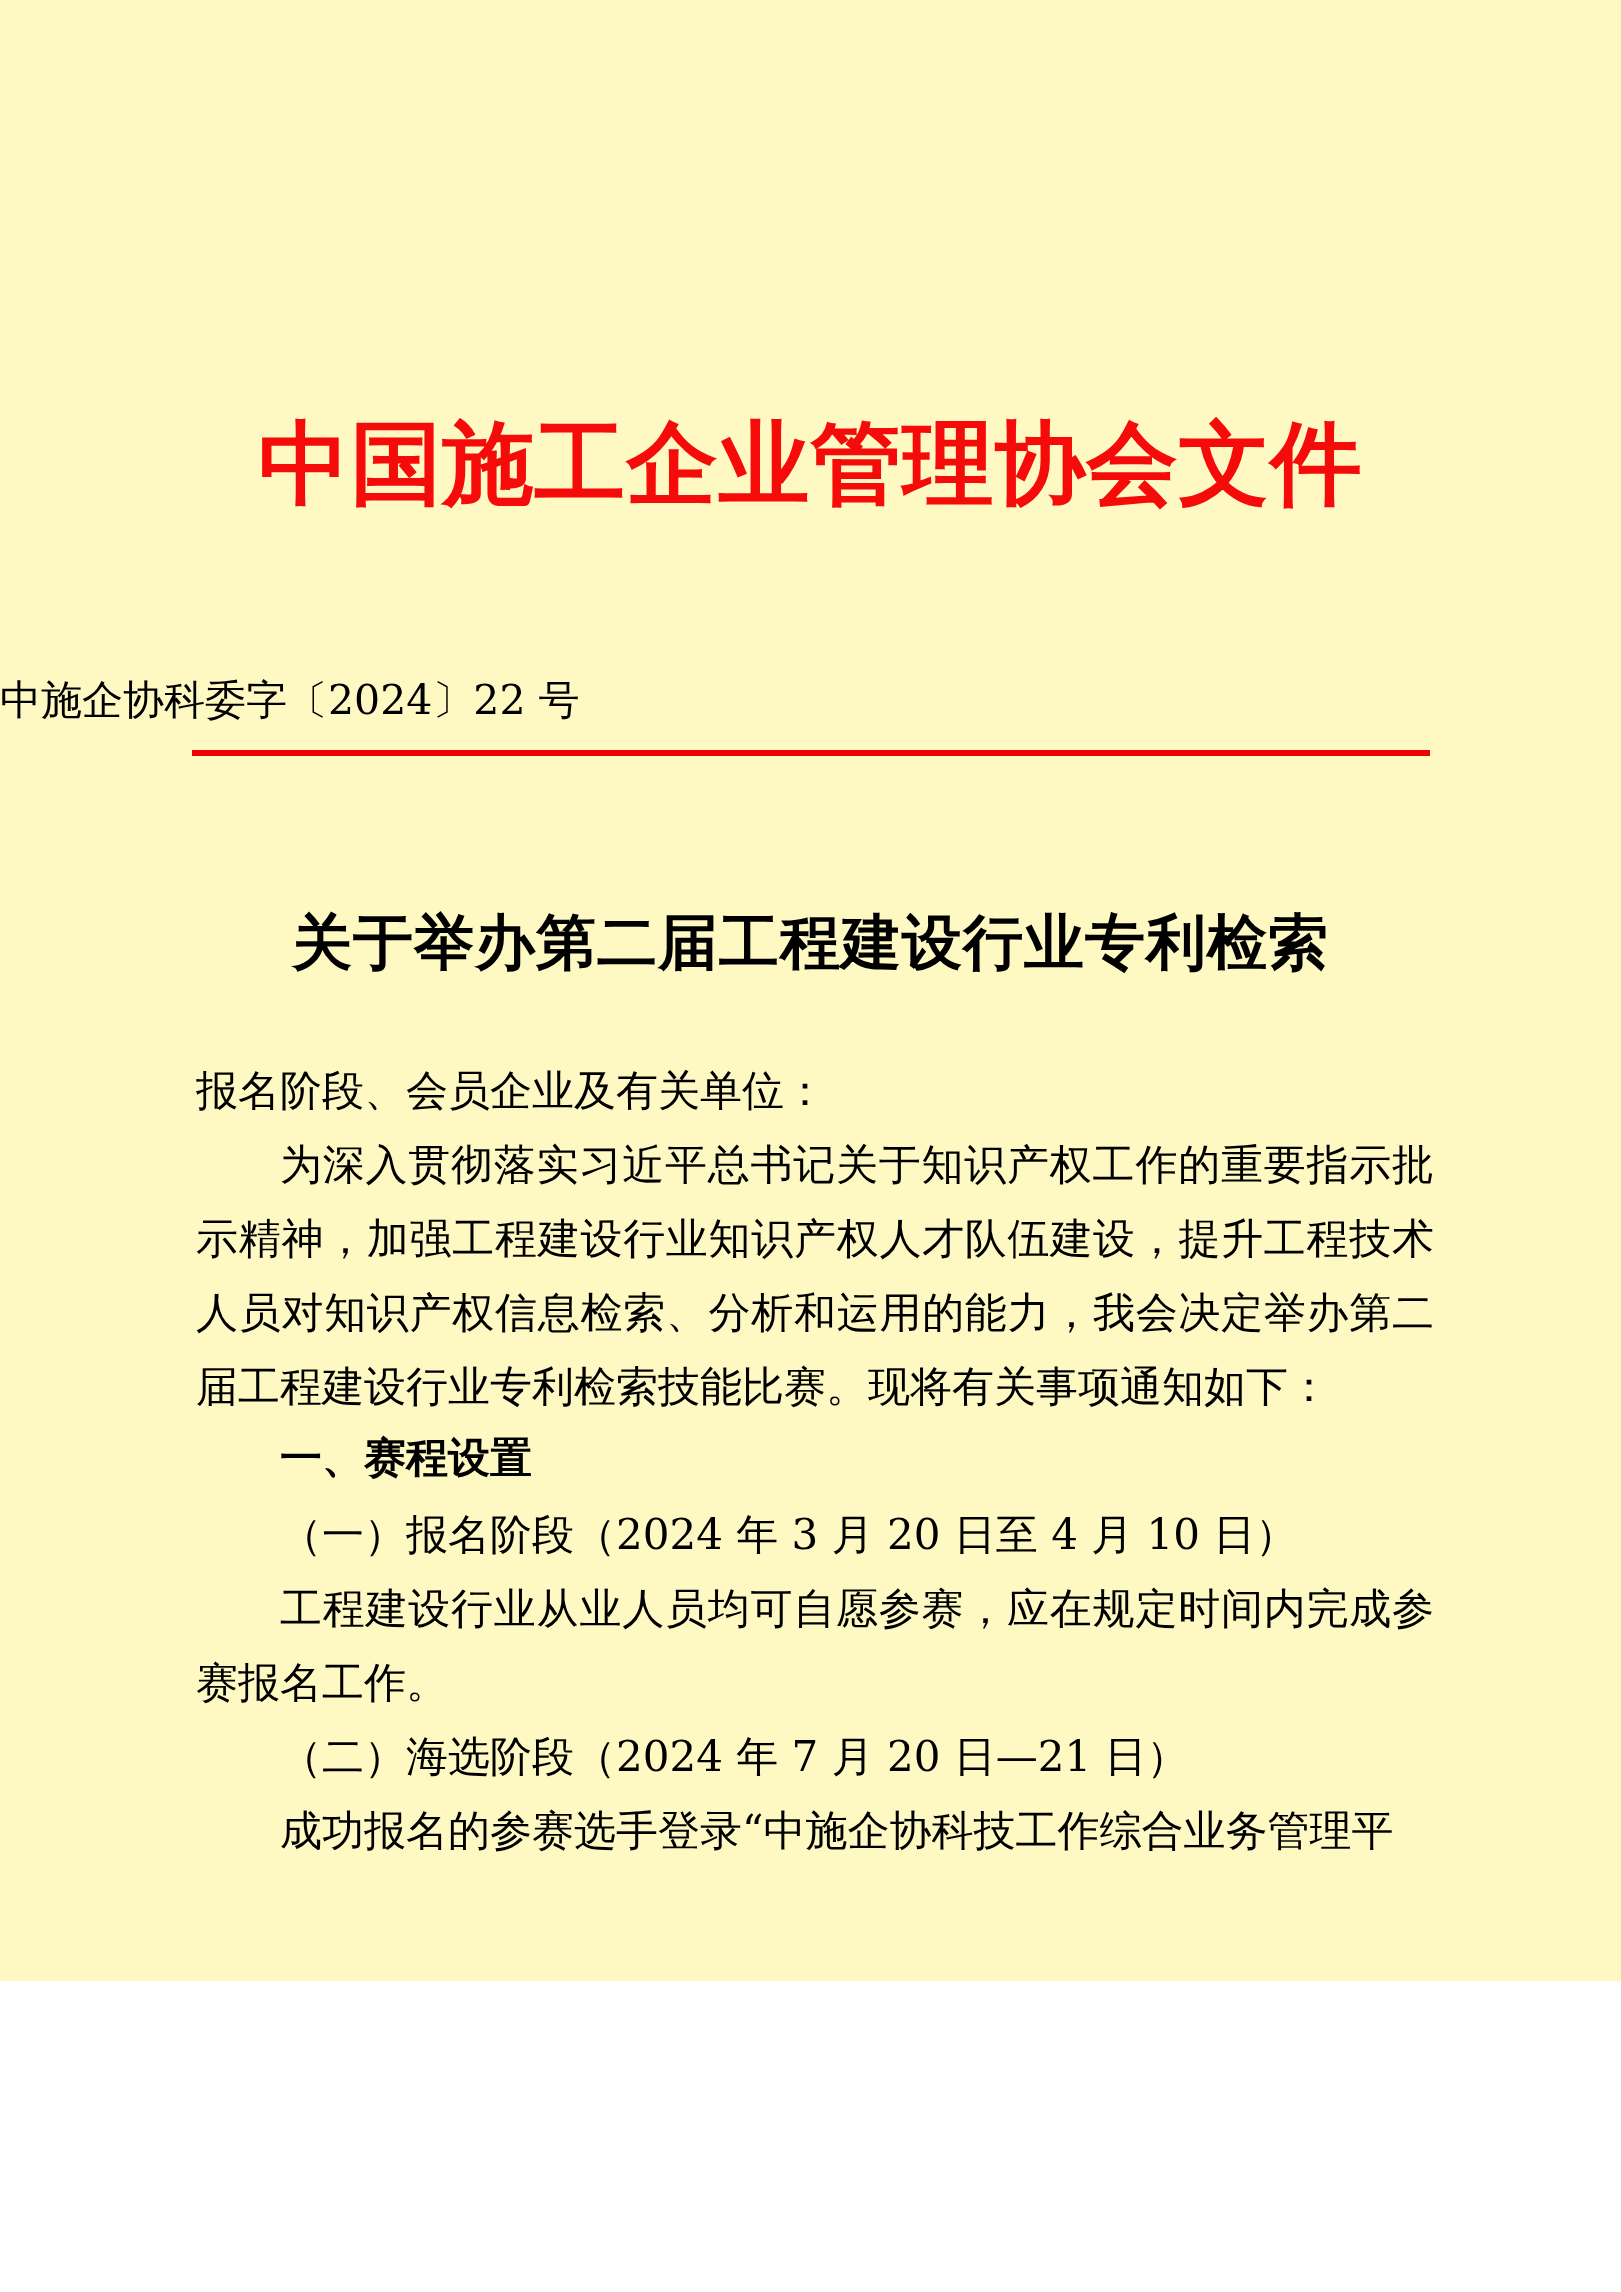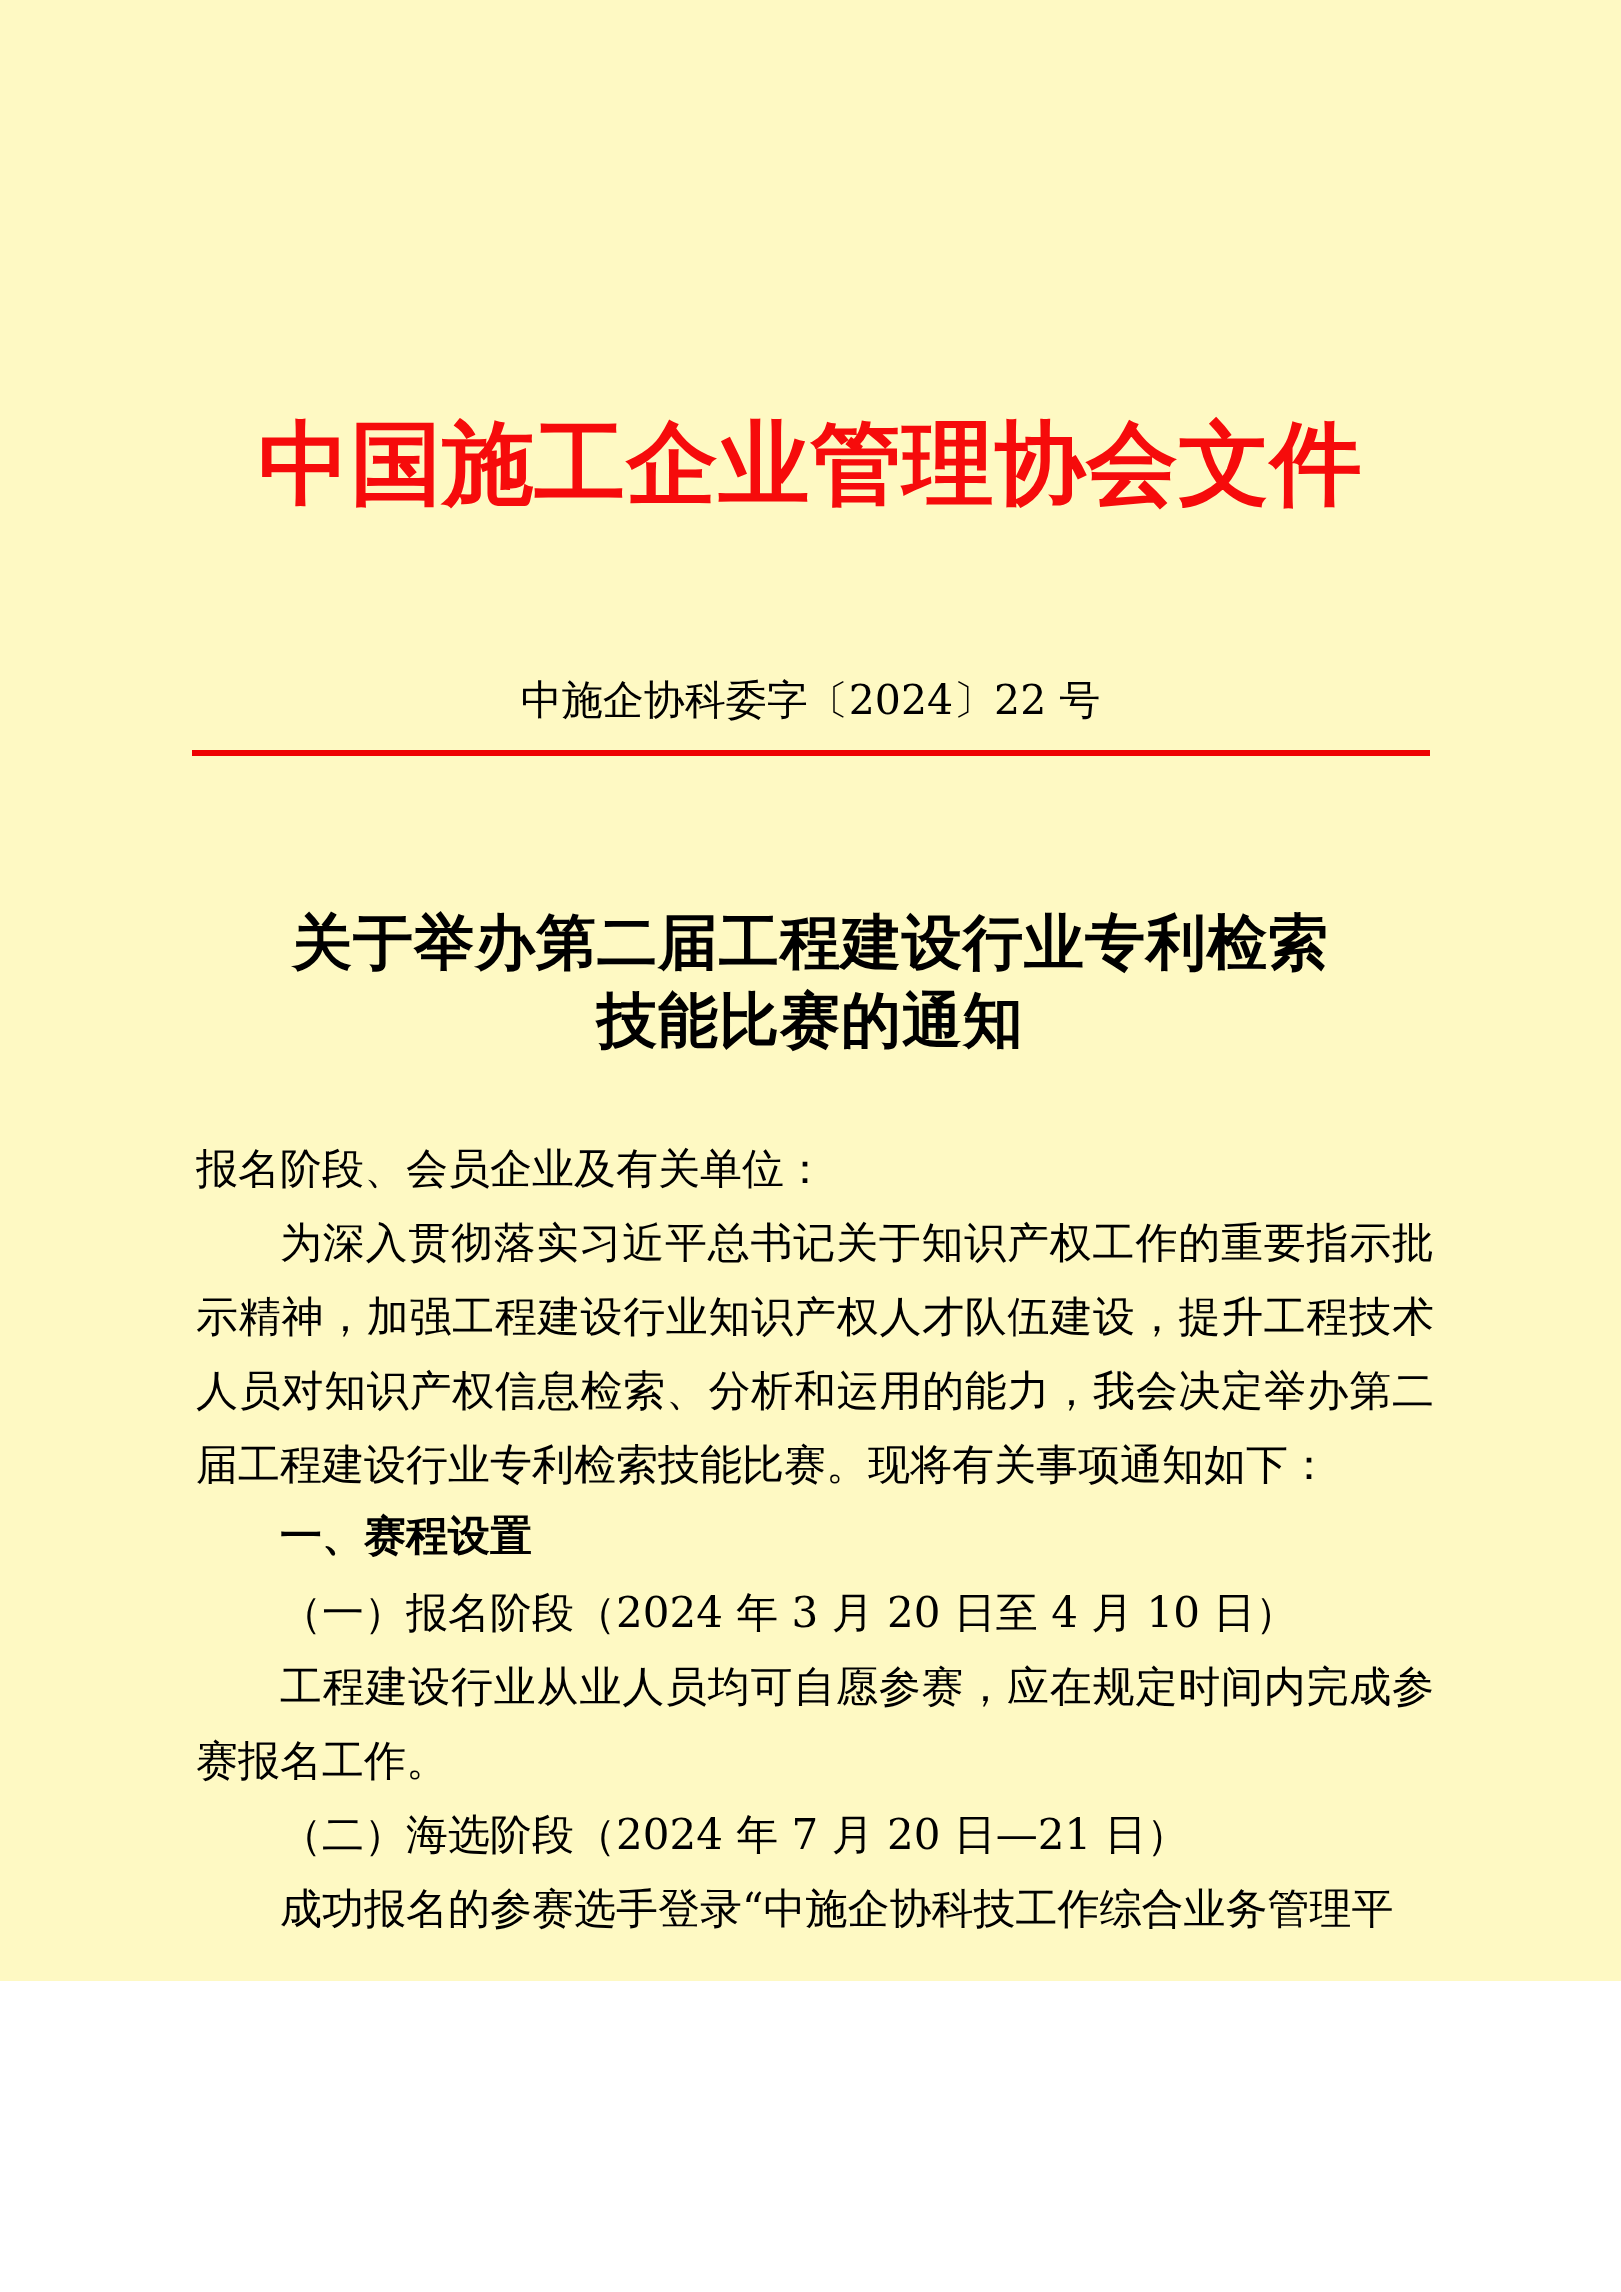--- a/index.html
+++ b/index.html
@@ -23,21 +23,21 @@
       text-align: center;
       font-size: 91px;
       line-height: 118px;
       font-weight: bold;
       color: #f60b0b;
       letter-spacing: 1px;
       white-space: nowrap;
     }
     .doc-number {
       margin-top: 153px;
-      text-align: center;
+      text-align: left;
       font-size: 41px;
       line-height: 51px;
       color: #000000;
     }
     .red-rule {
       margin: 23.5px auto 0 auto;
       width: 1238px;
       height: 6.9px;
       background: #ee0202;
     }
@@ -84,21 +84,20 @@
 <div class="page">
 
   <div class="letterhead">中国施工企业管理协会文件</div>
 
   <div class="doc-number">中施企协科委字〔2024〕22 号</div>
 
   <div class="red-rule"></div>
 
   <div class="doc-title">
     <div>关于举办第二届工程建设行业专利检索</div>
-    <div>技能比赛的通知</div>
   </div>
 
   <div class="body-text">
     <p>报名阶段、会员企业及有关单位：</p>
     <p class="indent">为深入贯彻落实习近平总书记关于知识产权工作的重要指示批示精神，加强工程建设行业知识产权人才队伍建设，提升工程技术人员对知识产权信息检索、分析和运用的能力，我会决定举办第二届工程建设行业专利检索技能比赛。现将有关事项通知如下：</p>
     <p class="section-heading">一、赛程设置</p>
     <p class="indent">（一）报名阶段（2024 年 3 月 20 日至 4 月 10 日）</p>
     <p class="indent">工程建设行业从业人员均可自愿参赛，应在规定时间内完成参赛报名工作。</p>
     <p class="indent">（二）海选阶段（2024 年 7 月 20 日—21 日）</p>
     <p class="indent">成功报名的参赛选手登录“中施企协科技工作综合业务管理平</p>

